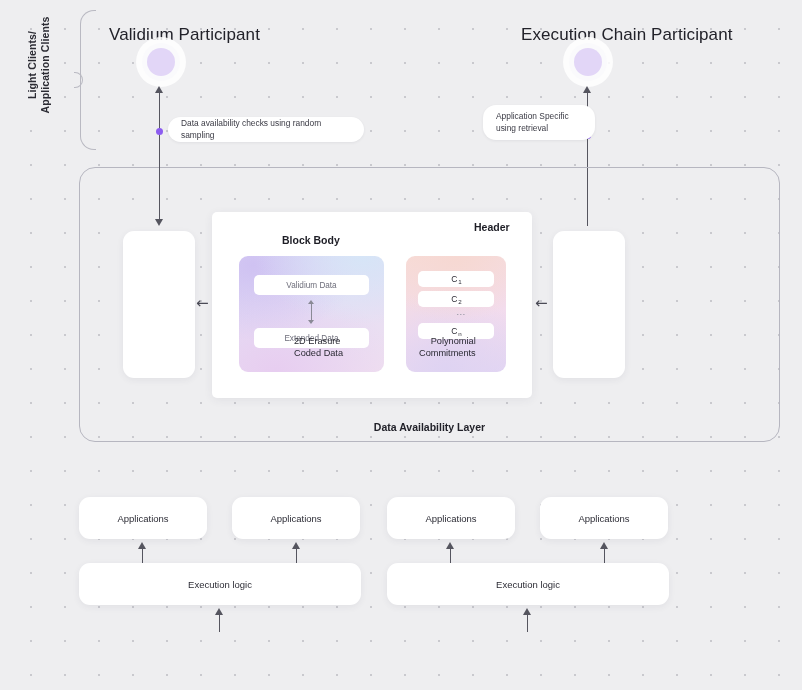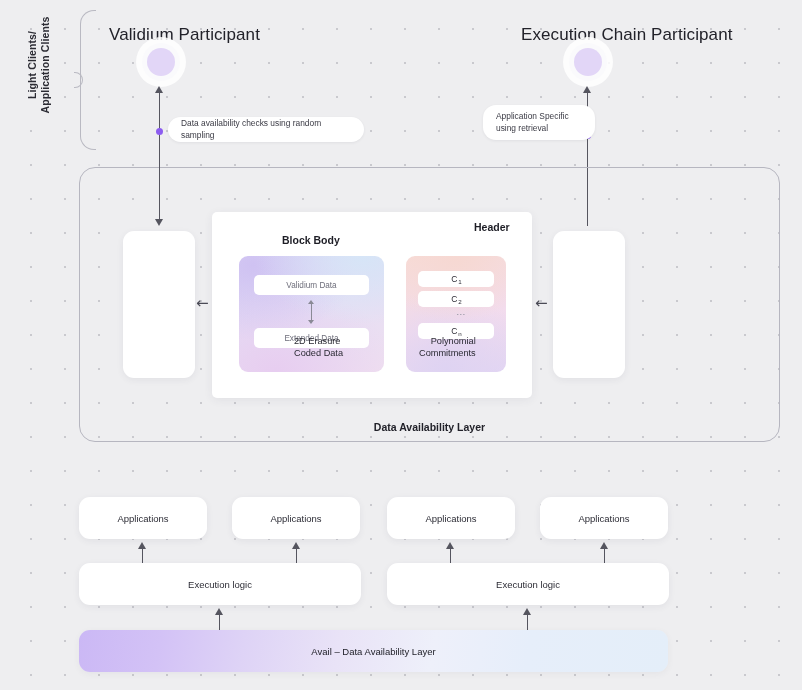--- a/index.html
+++ b/index.html
@@ -367,15 +367,14 @@
 
   <div class="box-white" style="left:79px; top:563px; width:282px; height:42px;">Execution logic</div>
   <div class="box-white" style="left:387px; top:563px; width:282px; height:42px;">Execution logic</div>
 
   <div class="vline" style="left:219px; top:614px; height:18px;"></div>
   <div class="arrow-up" style="left:215px; top:608px;"></div>
 
   <div class="vline" style="left:527px; top:614px; height:18px;"></div>
   <div class="arrow-up" style="left:523px; top:608px;"></div>
 
-  <div class="avail-bar">Avail – Data Availability Layer</div>
 
 </div>
 
 </body></html>

